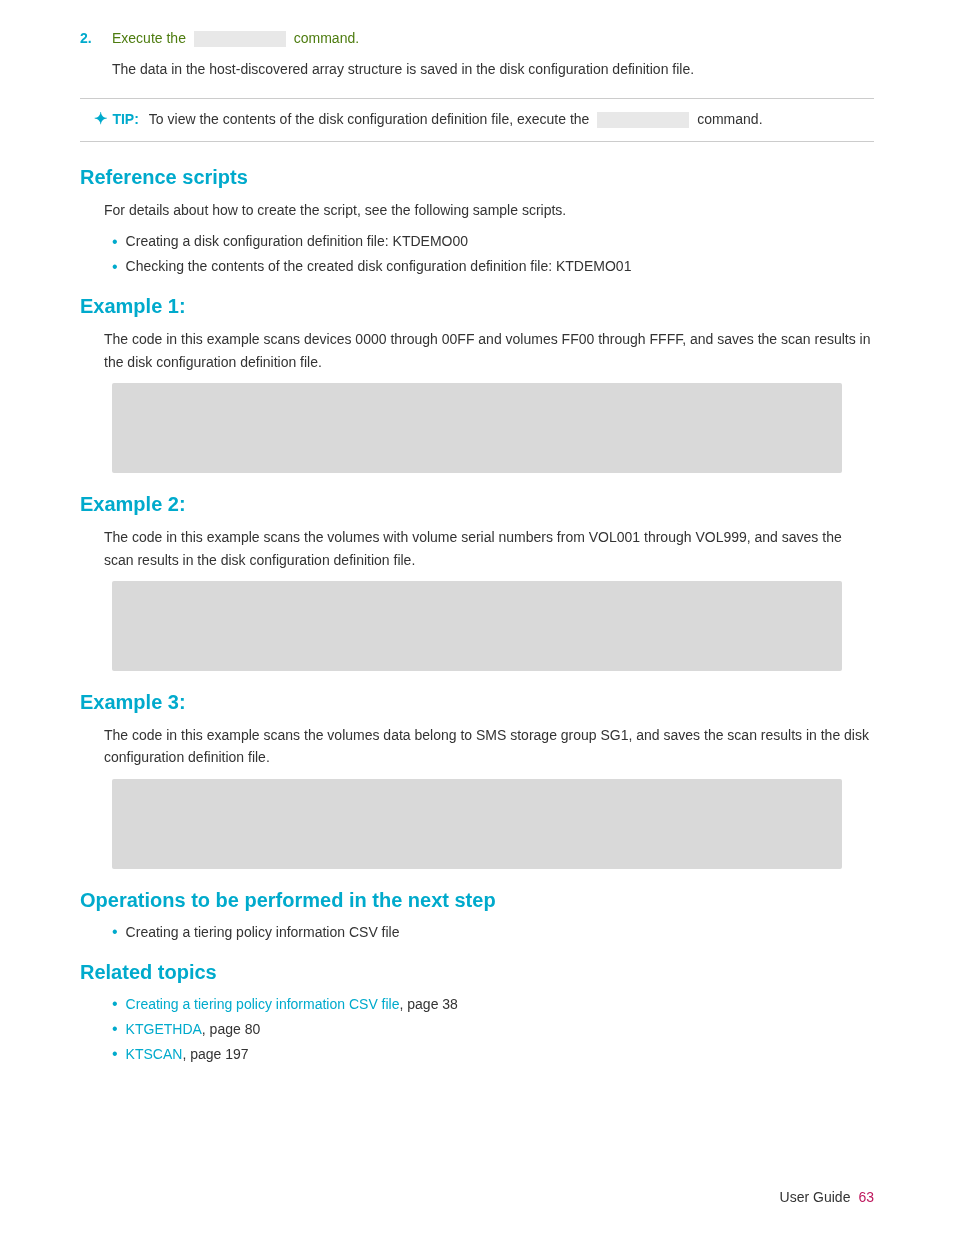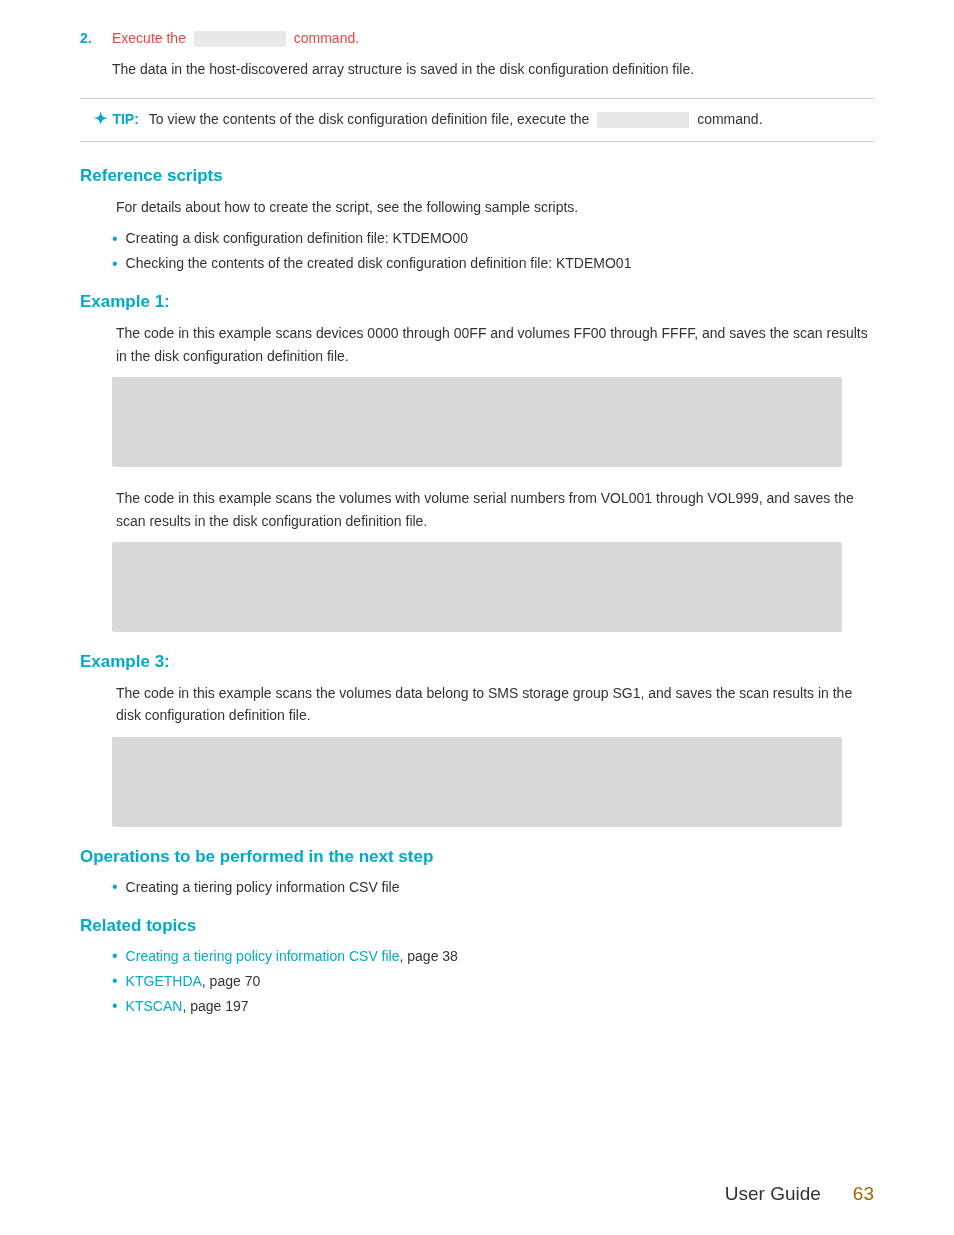--- a/index.html
+++ b/index.html
@@ -20,21 +20,21 @@
       align-items: baseline;
       margin-bottom: 8px;
     }
     .step-number {
       color: #00aacc;
       font-weight: bold;
       margin-right: 12px;
       min-width: 20px;
     }
     .step-text {
-      color: #ef4444;
+      color: #4d7c0f;
     }
     .step-detail {
       margin-left: 32px;
       margin-bottom: 18px;
       color: #333;
       line-height: 1.5;
       margin-top: 12px;
     }
     .tip-box {
       border-top: 1px solid #ccc;
@@ -56,27 +56,27 @@
     .tip-icon {
       color: #00aacc;
       font-size: 16px;
     }
     .tip-content {
       color: #333;
       line-height: 1.5;
     }
     .section-heading {
       color: #00aacc;
-      font-size: 17px;
+      font-size: 20px;
       font-weight: bold;
       margin-bottom: 10px;
       margin-top: 18px;
     }
     .section-body {
-      margin-left: 36px;
+      margin-left: 24px;
       margin-bottom: 10px;
       line-height: 1.6;
     }
     .bullet-list {
       margin-left: 32px;
       margin-bottom: 14px;
       list-style: none;
     }
     .bullet-list li {
       display: flex;
@@ -100,30 +100,30 @@
       background: #d9d9d9;
       border-radius: 2px;
       height: 90px;
       margin: 10px 32px 20px 32px;
     }
     .footer {
       position: absolute;
       bottom: 30px;
       right: 80px;
       color: #666;
-      font-size: 19px;
-      display: flex;
-      gap: 32px;
+      font-size: 14px;
+      display: flex;
+      gap: 8px;
       align-items: center;
     }
     .footer-label {
       color: #333;
     }
     .footer-page {
-      color: #a16207;
+      color: #be185d;
       font-weight: normal;
     }
   </style>
 </head>
 <body>
 
 <div class="page">
 
   <div class="step-line">
     <span class="step-number">2.</span>
@@ -155,20 +155,21 @@
       </li>
     <li>
         <span>Checking the contents of the created disk configuration definition file: KTDEMO01</span>
       </li>
   </ul>
 
   <div class="section-heading">Example 1:</div>
   <div class="section-body">The code in this example scans devices 0000 through 00FF and volumes FF00 through FFFF, and saves the scan results in the disk configuration definition file.</div>
   <div class="code-block"></div>
 
+  <div class="section-heading">Example 2:</div>
   <div class="section-body">The code in this example scans the volumes with volume serial numbers from VOL001 through VOL999, and saves the scan results in the disk configuration definition file.</div>
   <div class="code-block"></div>
 
   <div class="section-heading">Example 3:</div>
   <div class="section-body">The code in this example scans the volumes data belong to SMS storage group SG1, and saves the scan results in the disk configuration definition file.</div>
   <div class="code-block"></div>
 
   <div class="section-heading">Operations to be performed in the next step</div>
   <ul class="bullet-list">
     <li>
@@ -178,21 +179,21 @@
 
   <div class="section-heading">Related topics</div>
   <ul class="bullet-list">
     <li>
       <span>
         <a href="#">Creating a tiering policy information CSV file</a><span>, page 38</span>
       </span>
     </li>
     <li>
       <span>
-        <a href="#">KTGETHDA</a><span>, page 70</span>
+        <a href="#">KTGETHDA</a><span>, page 80</span>
       </span>
     </li>
     <li>
       <span>
         <a href="#">KTSCAN</a><span>, page 197</span>
       </span>
     </li>
   </ul>
 
   <div class="footer">

